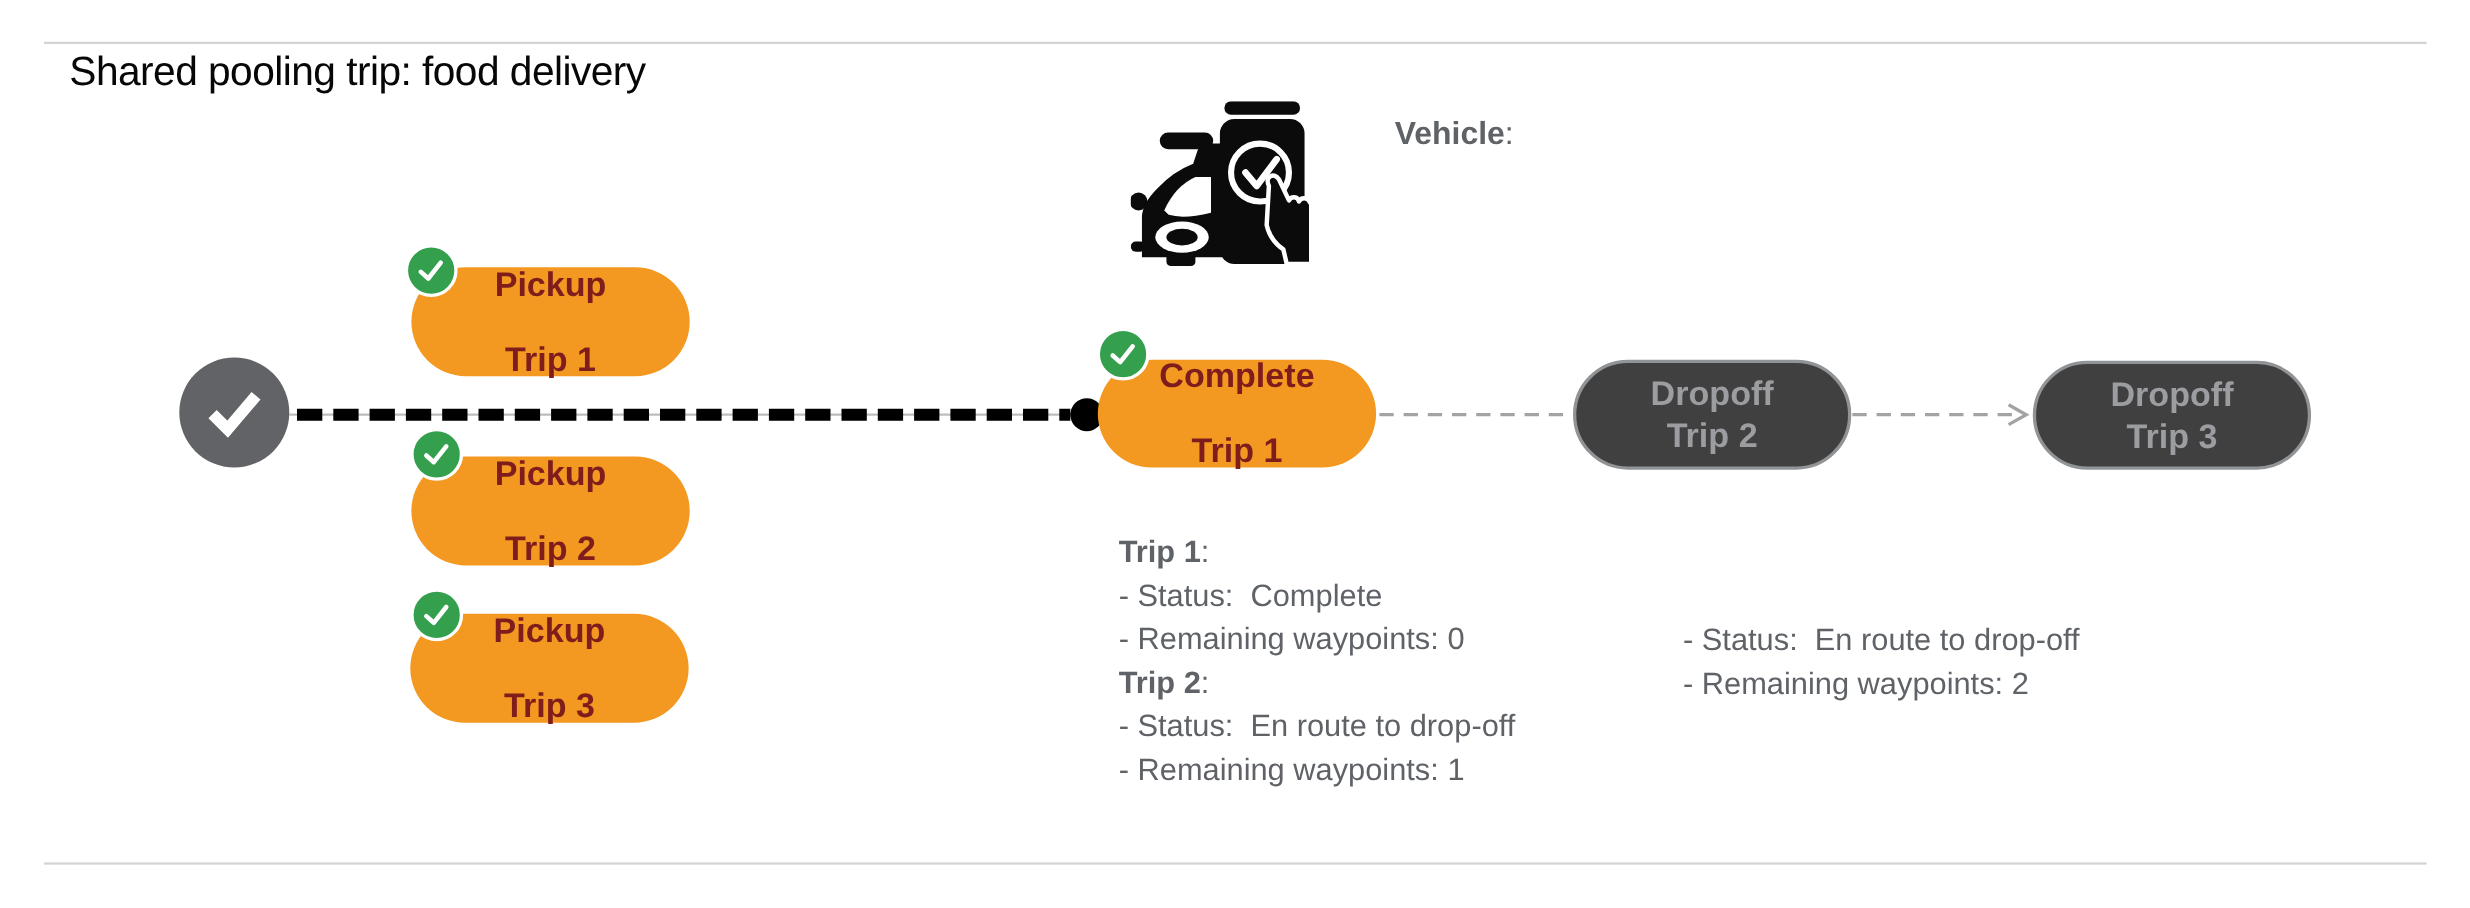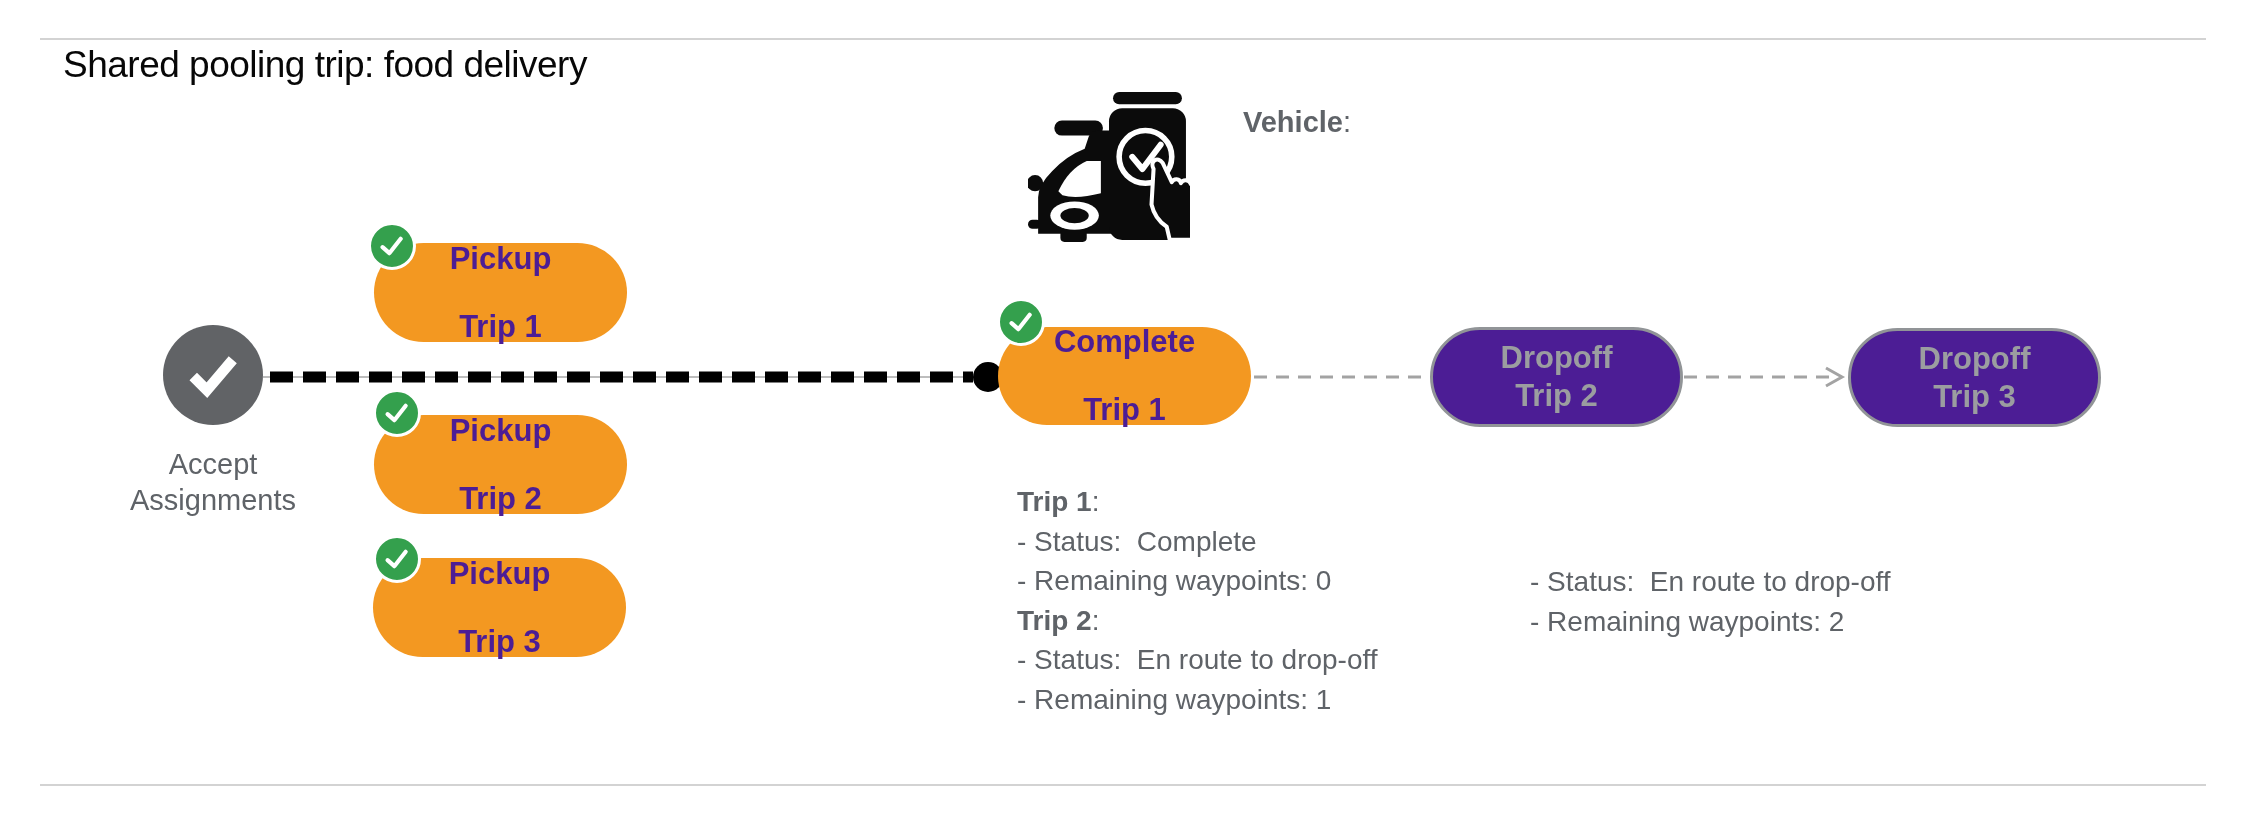--- a/index.html
+++ b/index.html
@@ -21,40 +21,40 @@
   }
   .accept-label{
     position:absolute;left:63px;top:446px;width:300px;text-align:center;
     font-size:29px;line-height:36px;color:#5f6368;
   }
   .pill{
     position:absolute;width:253px;height:99px;border-radius:52px;box-sizing:border-box;
     display:flex;flex-direction:column;align-items:center;justify-content:center;
     font-size:31px;line-height:38px;font-weight:bold;text-align:center;
   }
-  .pill.orange{background:#f39821;color:#4c1d95;gap:30px;}
-  .pill.ghost{background:#4c1d95;border:3px solid #919497;color:#9b9da0;}
+  .pill.orange{background:#f39821;color:#7f1d1d;gap:30px;}
+  .pill.ghost{background:#404040;border:3px solid #919497;color:#9b9da0;}
   .pill.p1{left:374px;top:243px;}
   .pill.p2{left:374px;top:415px;}
   .pill.p3{left:373px;top:558px;}
   .pill.c1{left:998px;top:327px;height:98px;}
   .pill.d2{left:1430px;top:327px;height:100px;}
   .pill.d3{left:1848px;top:328px;}
   .badge{
     position:absolute;width:48px;height:48px;border-radius:50%;box-sizing:border-box;
     background:#34a04d;border:3px solid #ffffff;
     display:flex;align-items:center;justify-content:center;
   }
   .badge.b1{left:368px;top:222px;}
   .badge.b2{left:373px;top:389px;}
   .badge.b3{left:373px;top:535px;}
   .badge.b4{left:997px;top:298px;}
   .vehicle-icon{position:absolute;left:1028px;top:92px;}
   .vehicle-text{position:absolute;left:1243px;top:100px;font-size:29px;line-height:44px;color:#5f6368;}
-  .vehicle-text b{font-weight:bold;}
+  .vehicle-text b{font-weight:bold;margin-left:25px;}
   .status-block{position:absolute;font-size:28px;line-height:39.5px;color:#5f6368;}
   .status-block.left{left:1017px;top:482px;}
   .status-block.right{left:1530px;top:562px;}
   .status-line{white-space:pre;}
   .status-title{font-weight:bold;}
 </style>
 </head>
 <body>
 
 <div class="canvas">
@@ -93,24 +93,20 @@
   </svg>
 
   <div class="vehicle-text">
     <div><b>Vehicle</b><span>:</span></div>
   </div>
 
   <div class="node-circle">
     <svg width="76" height="76" viewBox="0 0 100 100">
       <polyline points="24,52 42,70 76,30" fill="none" stroke="#ffffff" stroke-width="14" stroke-linecap="butt" stroke-linejoin="miter"></polyline>
     </svg>
-  </div>
-  <div class="accept-label">
-    <div>Accept</div>
-    <div>Assignments</div>
   </div>
 
   <div class="pill orange p1">
     <span>Pickup</span>
     <span>Trip 1</span>
   </div>
   <div class="pill orange p2">
     <span>Pickup</span>
     <span>Trip 2</span>
   </div>

